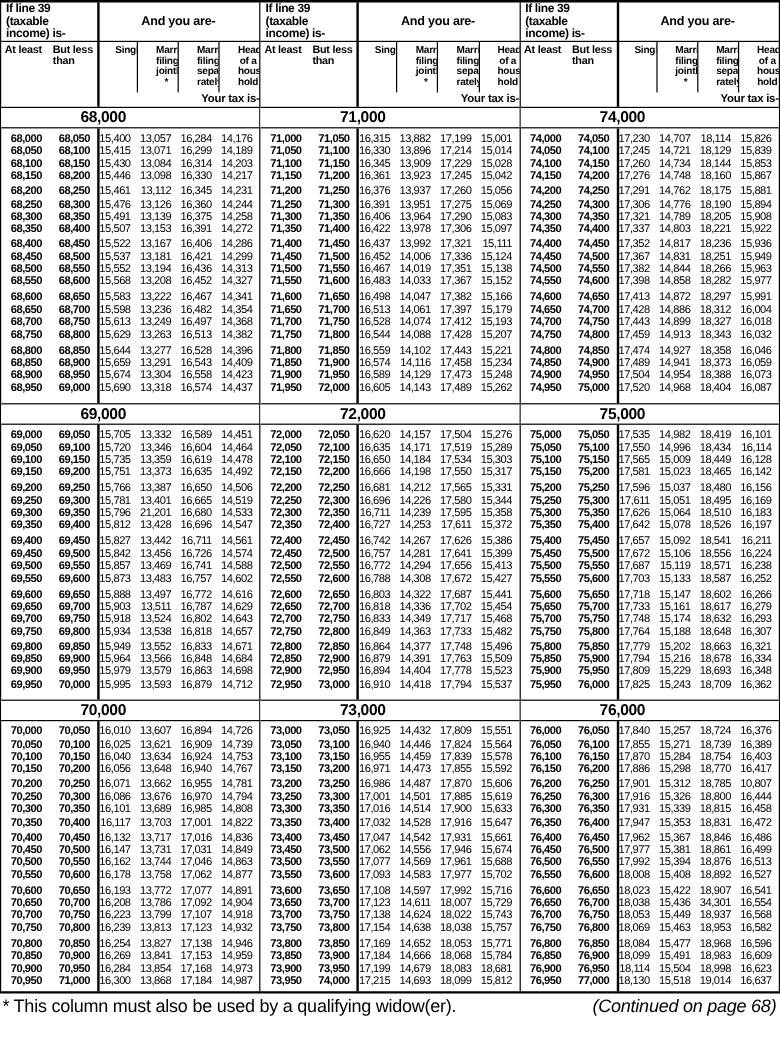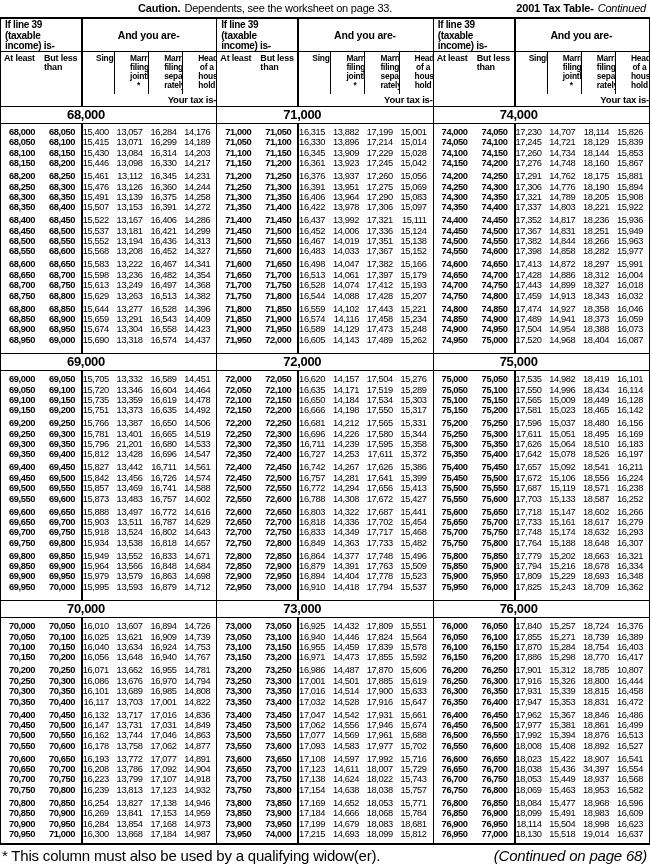--- a/index.html
+++ b/index.html
@@ -46,27 +46,20 @@
   
   .footrow{display:flex;justify-content:space-between;font-size:15px;
            padding:2px 3px 0 2px;letter-spacing:-0.2px;}
   .foot-cont{font-style:italic;}
 </style>
 </head>
 <body>
 
 <div class="page">
 
-  <div class="caption">
-    <span class="cap-spacer"></span>
-    <span class="caution-label">Caution.</span>
-    <span class="caution-text">Dependents, see the worksheet on page 33.</span>
-    <span class="caption-title">2001 Tax Table-</span>
-    <span class="caption-cont">Continued</span>
-  </div>
 
   <div class="table-wrap">
 
     <div class="panel">
       <div class="phead-top">
         <div class="ph-income">If line 39 (taxable income) is-</div>
         <div class="ph-status">And you are-</div>
       </div>
       <div class="phead-cols">
         <div class="hc inc">At least</div>
@@ -1539,21 +1532,21 @@
                 <span class="ct">18,023</span>
                 <span class="ct">15,422</span>
                 <span class="ct">18,907</span>
                 <span class="ct">16,541</span>
               </div>
               <div class="row">
                 <span class="ci">76,650</span>
                 <span class="ci">76,700</span>
                 <span class="ct">18,038</span>
                 <span class="ct">15,436</span>
-                <span class="ct">34,397</span>
+                <span class="ct">34,301</span>
                 <span class="ct">16,554</span>
               </div>
               <div class="row">
                 <span class="ci">76,700</span>
                 <span class="ci">76,750</span>
                 <span class="ct">18,053</span>
                 <span class="ct">15,449</span>
                 <span class="ct">18,937</span>
                 <span class="ct">16,568</span>
               </div>

